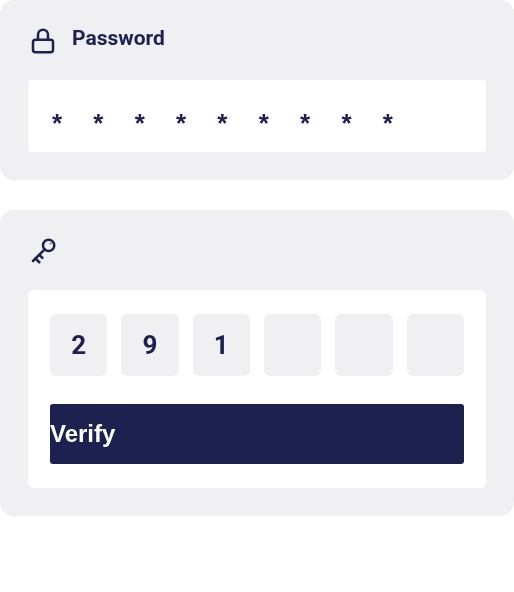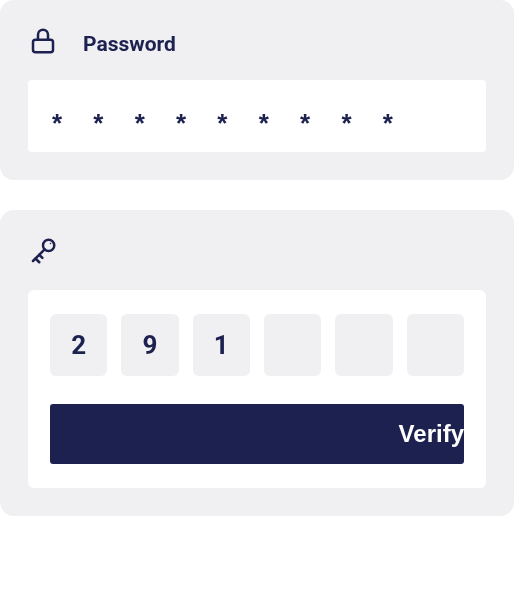--- a/index.html
+++ b/index.html
@@ -11,22 +11,22 @@
     padding: 0;
   }
   .card {
     background: #f0f0f2;
     border-radius: 14px;
     padding: 26px 28px 28px 28px;
     margin-bottom: 30px;
   }
   .card-header {
     display: flex;
-    align-items: flex-end;
-    gap: 25px;
+    align-items: flex-start;
+    gap: 14px;
     margin-bottom: 24px;
   }
   .card-title {
     font-size: 21px;
     font-weight: 700;
     color: #1c2150;
   }
   .icon {
     width: 30px;
     height: 30px;
@@ -66,21 +66,21 @@
     font-weight: 700;
     color: #1c2150;
   }
   .verify-btn {
     display: block;
     width: 100%;
     background: #1c2150;
     color: #ffffff;
     font-size: 24px;
     font-weight: 700;
-    text-align: right;
+    text-align: left;
     padding: 16px 0;
     border: none;
     border-radius: 3px;
     cursor: pointer;
   }
 </style>
 </head>
 <body>
 
 <div class="card">

